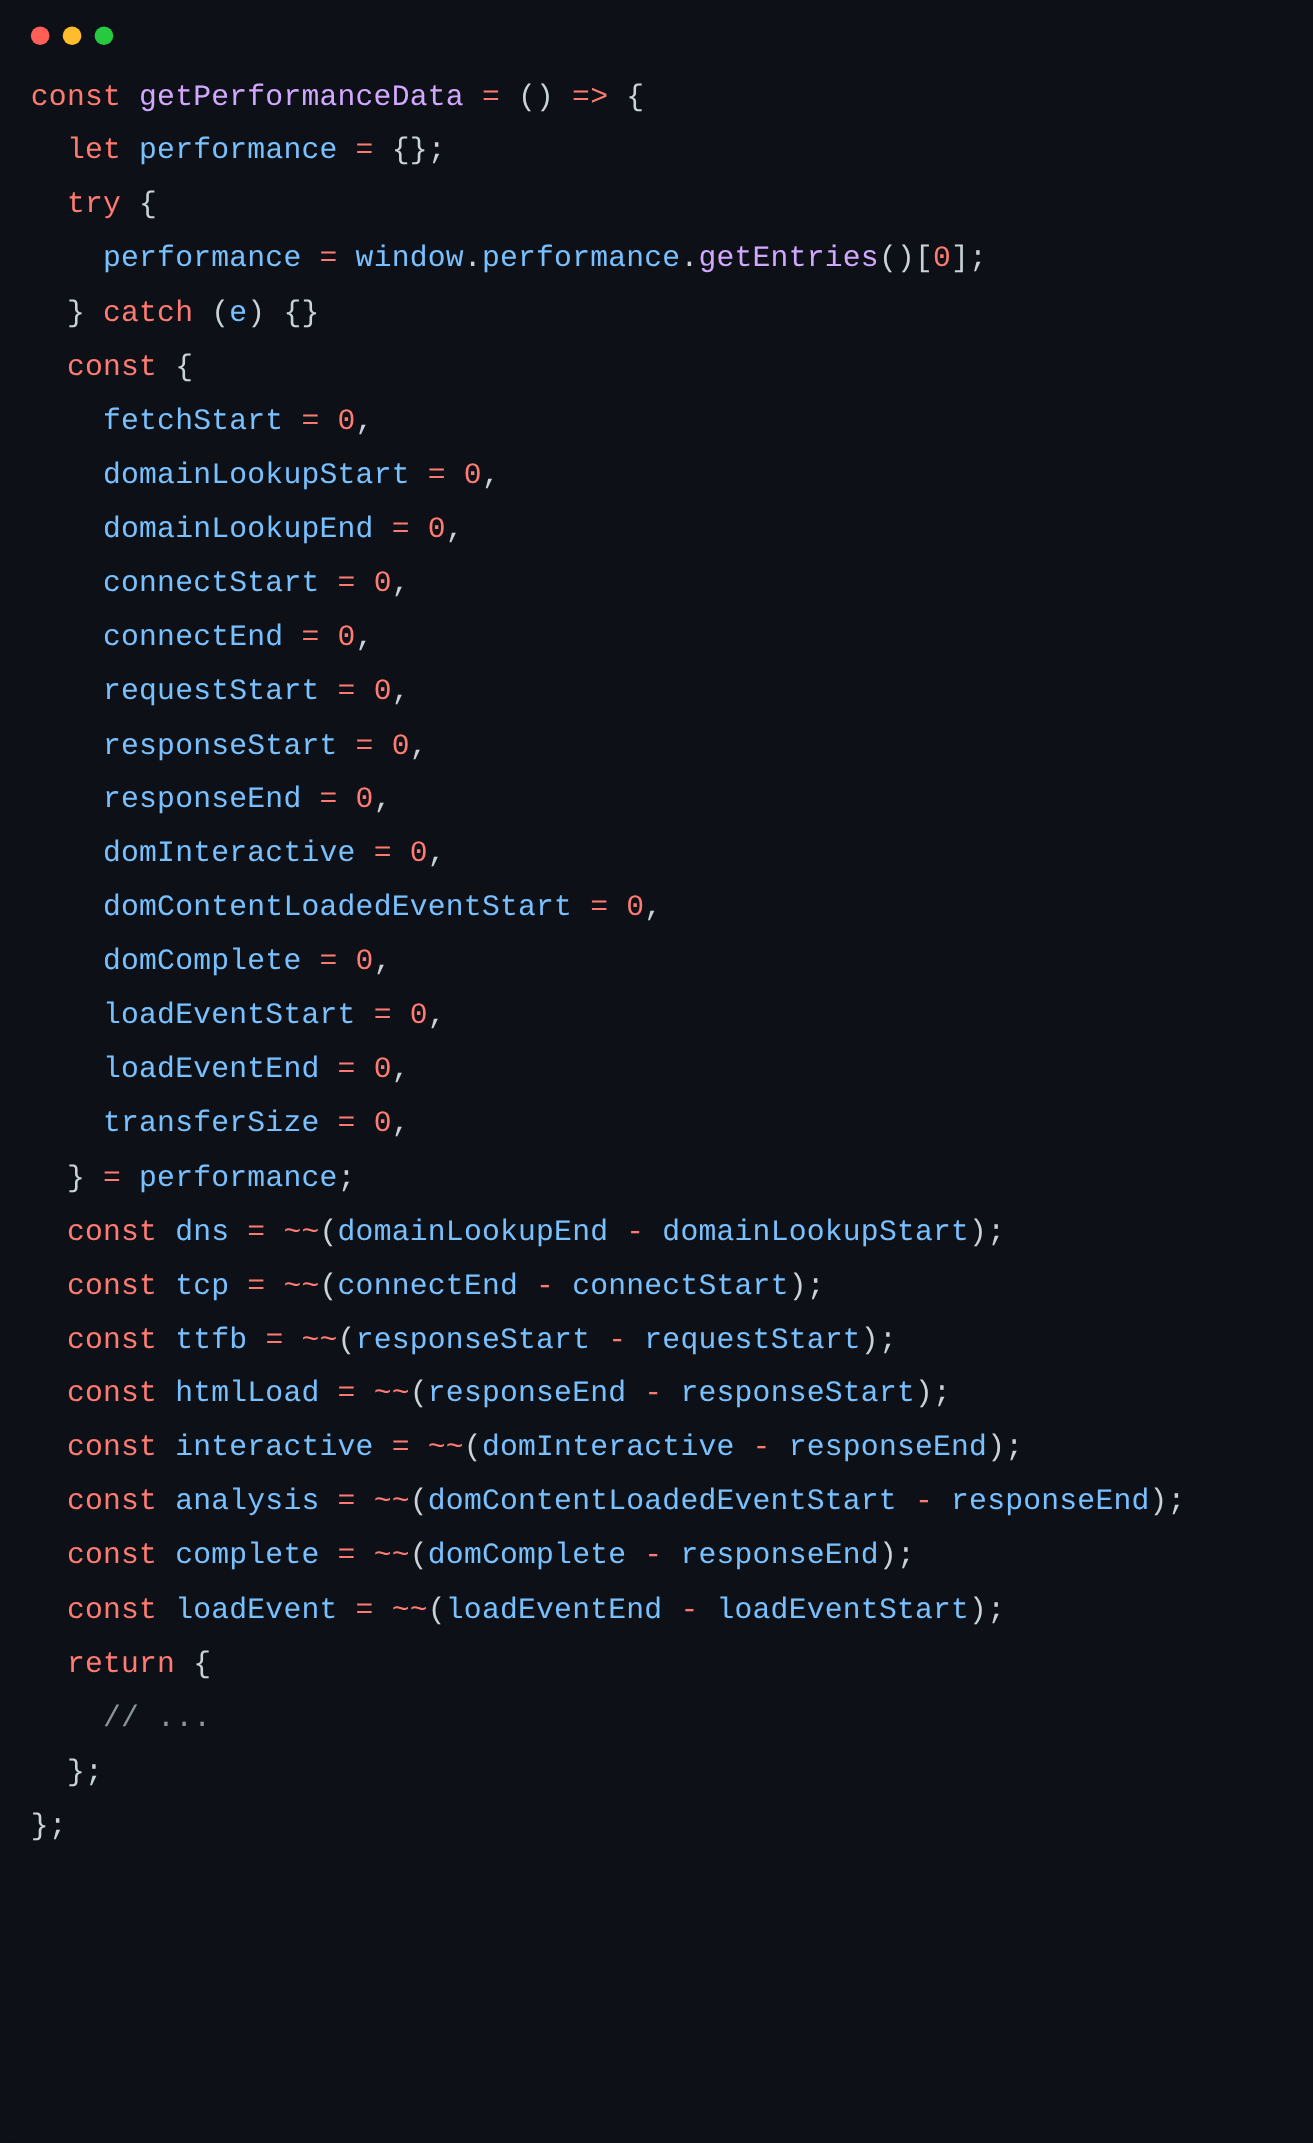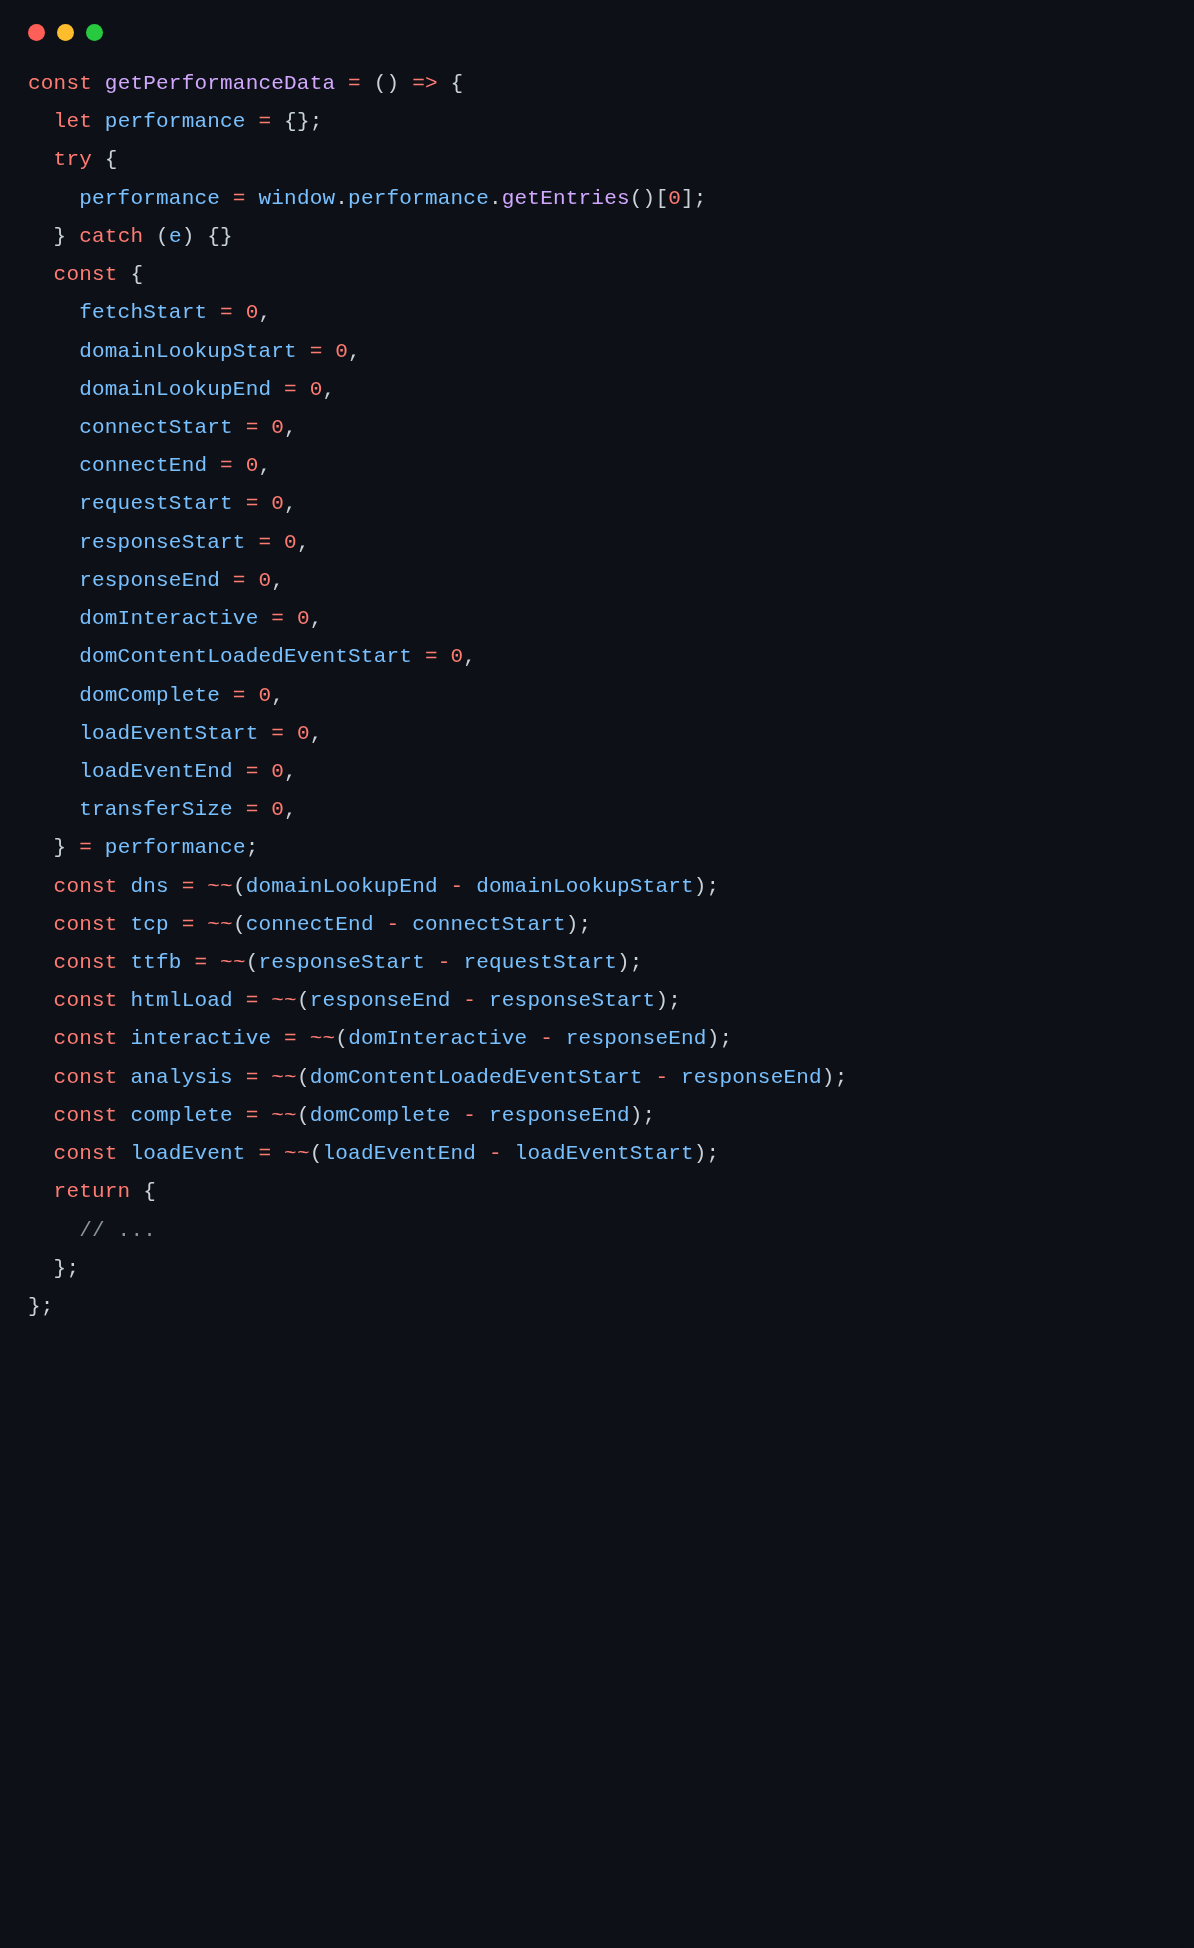--- a/index.html
+++ b/index.html
@@ -28,21 +28,21 @@
     width: 17px;
     height: 17px;
     border-radius: 50%;
   }
   .dot.red { background: #ff5f56; }
   .dot.yellow { background: #ffbd2e; }
   .dot.green { background: #27c93f; }
 
   .code-area {
     font-family: "SF Mono", "Menlo", "Consolas", "Liberation Mono", monospace;
-    font-size: 21px;
+    font-size: 27px;
     line-height: 1.82;
     color: #c9d1d9;
     padding: 0 28px 28px 28px;
     white-space: pre;
     letter-spacing: 0.2px;
   }
 
   .kw    { color: #ff7b72; }   
   .fn    { color: #d2a8ff; }   
   .var   { color: #79c0ff; }   

